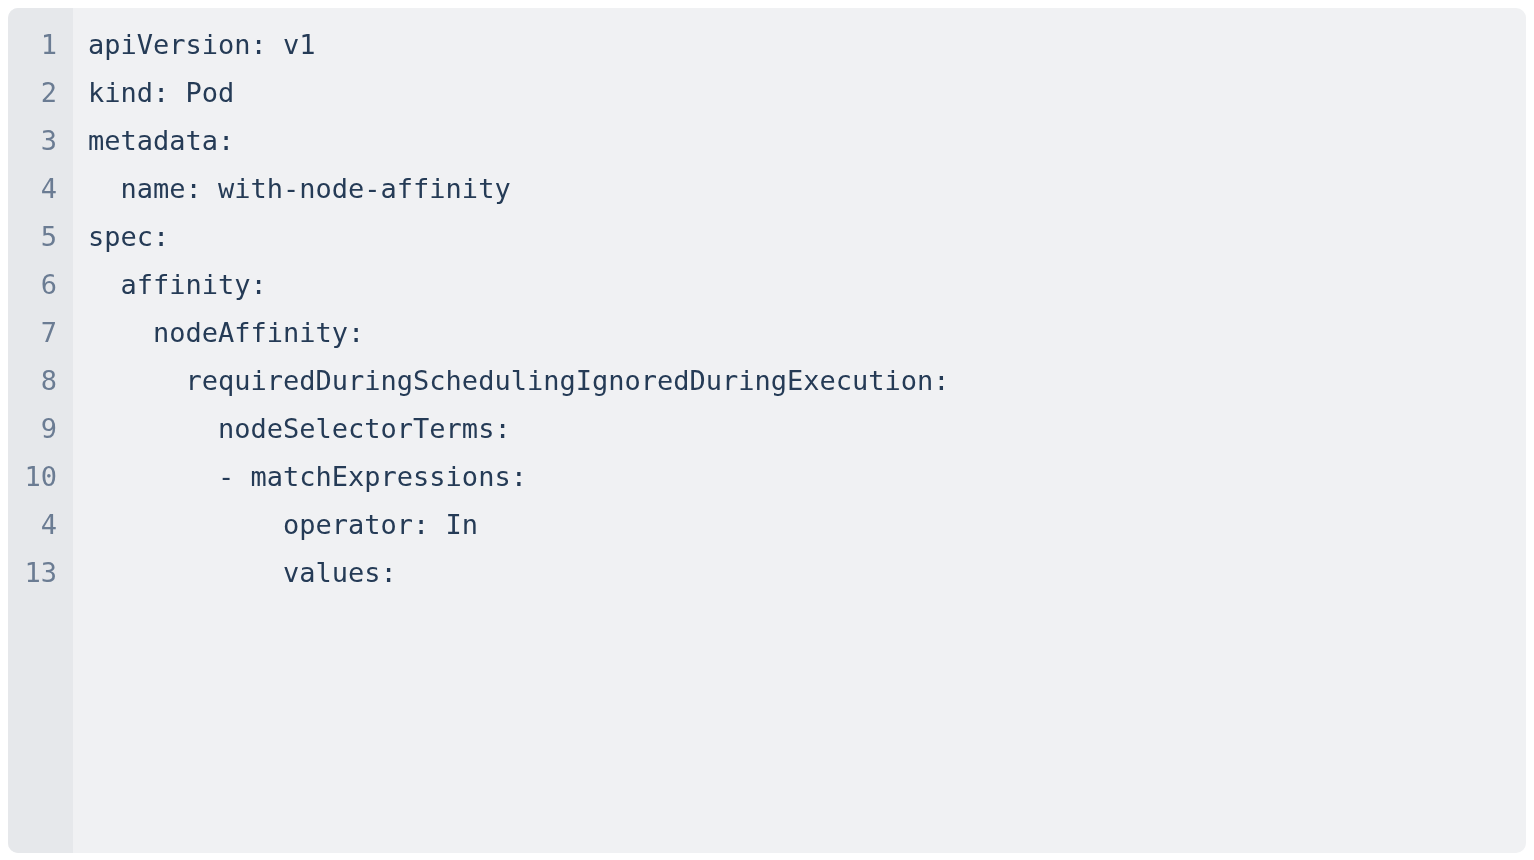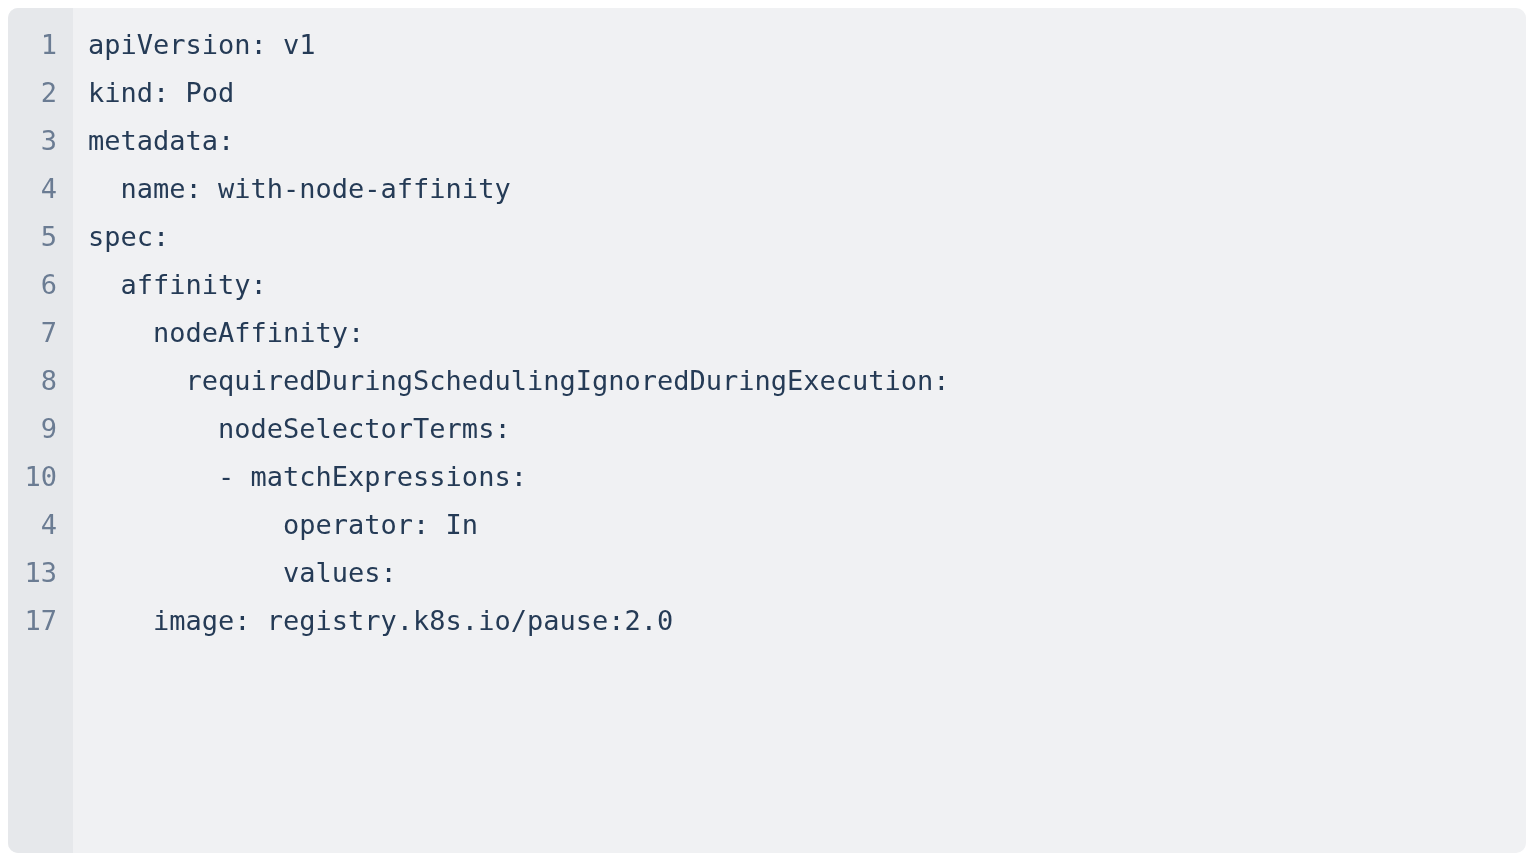--- a/index.html
+++ b/index.html
@@ -127,19 +127,15 @@
   </div>
 
   <div class="row">
     <span class="num">13</span>
     <span class="code">            values:</span>
   </div>
 
 
 
 
-  <div class="row">
-    <span class="num">17</span>
-    <span class="code">    image: registry.k8s.io/pause:2.0</span>
-  </div>
 </div>
   </div>
 </div>
 
 </body></html>

